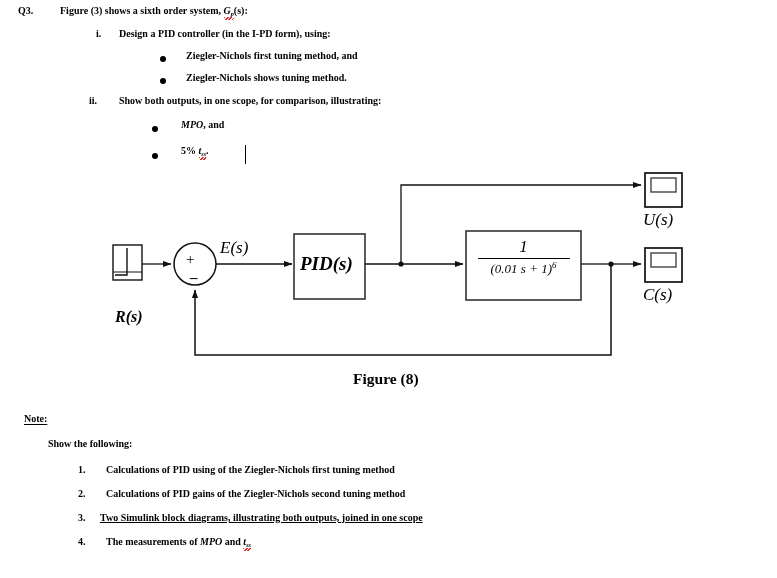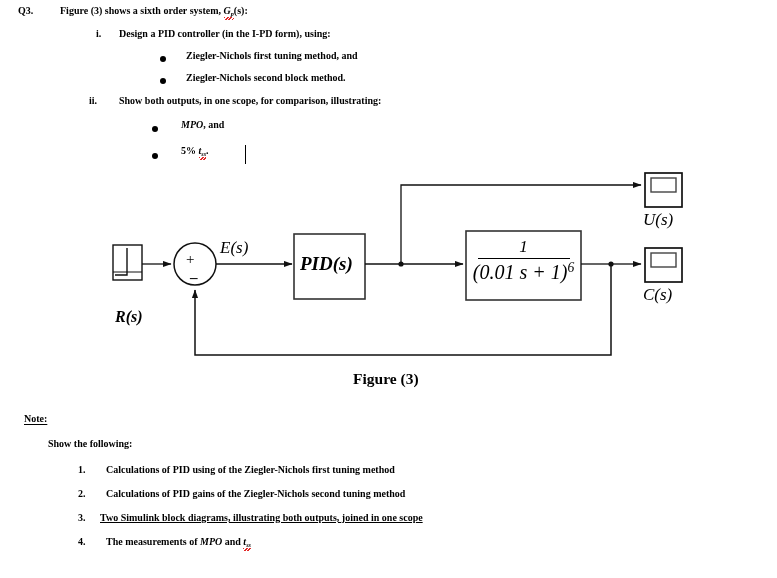--- a/index.html
+++ b/index.html
@@ -100,21 +100,21 @@
 
   .tf-block-text {
     position: absolute;
     text-align: center;
     font-family: "Liberation Serif", "DejaVu Serif", serif;
     font-style: italic;
     font-size: 16px;
     line-height: 1.05;
   }
   .tf-num { font-size: 17px; }
-  .tf-den { font-size: 20px; }
+  .tf-den { font-size: 13px; }
   .tf-rule {
     height: 1.4px;
     background: #000;
     margin: 2px auto 2px auto;
   }
 
   .caption {
     position: absolute;
     font-weight: bold;
     font-size: 15.5px;
@@ -201,21 +201,21 @@
       <span>Design a PID controller (in the I-PD form), using:</span>
     </div>
 
     <div class="bullet-dot" style="left:160px; top:56px;"></div>
     <div class="q-line" style="left:186px; top:51px;text-align:center;">
       <span>Ziegler-Nichols first tuning method, and</span>
     </div>
 
     <div class="bullet-dot" style="left:160px; top:78px;"></div>
     <div class="q-line" style="left:186px; top:73px;">
-      <span>Ziegler-Nichols second block method.</span>
+      <span>Ziegler-Nichols shows tuning method.</span>
     </div>
 
     <div class="q-line" style="left:89px; top:96px;">
       <span>ii.</span>
     </div>
     <div class="q-line" style="left:119px; top:96px;">
       <span>Show both outputs, in one scope, for comparison, illustrating:</span>
     </div>
 
     <div class="bullet-dot" style="left:152px; top:126px;"></div>
@@ -257,21 +257,21 @@
     </div>
 
     <div style="position:absolute; left:186px; top:251px; font-size:15px; font-family:'Liberation Serif',serif;">
       <span>+</span>
     </div>
     <div style="position:absolute; left:190px; top:264px; font-size:15px; font-weight:bold; font-family:'Liberation Serif',serif;">
       <span>_</span>
     </div>
 
     <div class="caption" style="left:353px; top:370px;">
-      <span>Figure (3)</span>
+      <span>Figure (8)</span>
     </div>
 
     <div class="q-line underlined" style="left:24px; top:414px;">
       <span>Note:</span>
     </div>
 
     <div class="q-line" style="left:48px; top:439px;">
       <span>Show the following:</span>
     </div>
 

